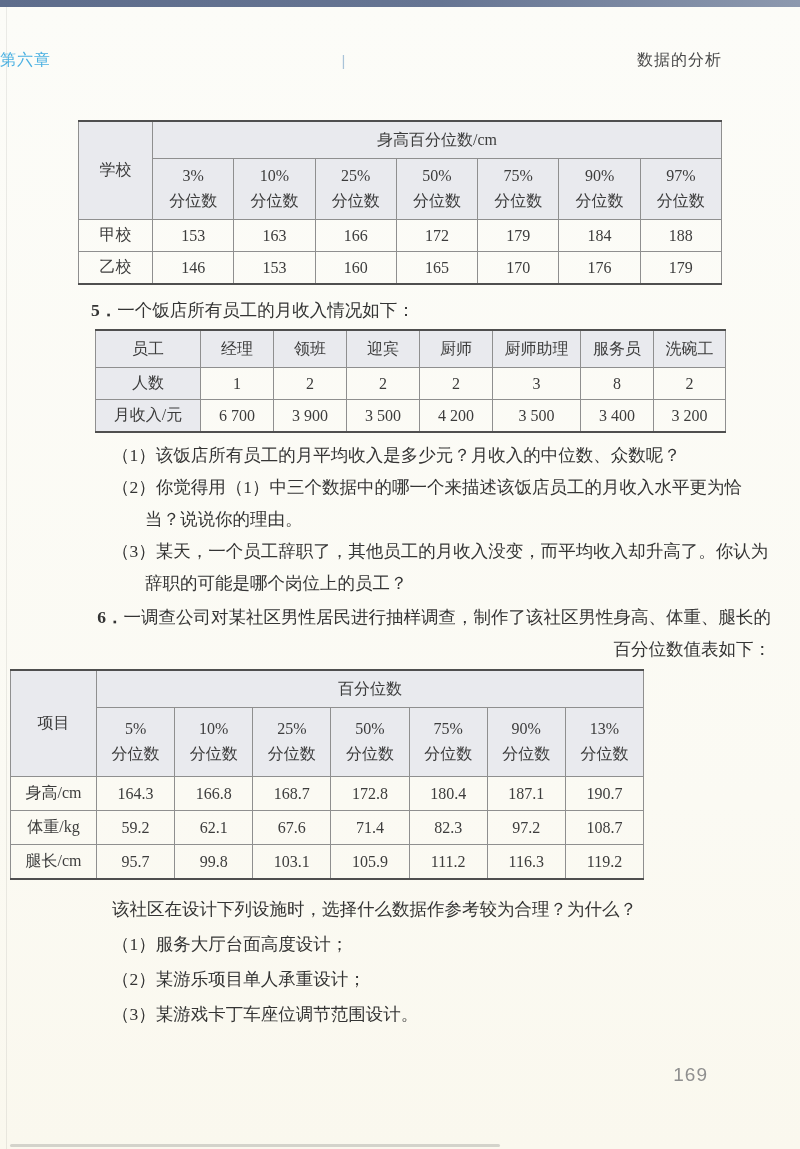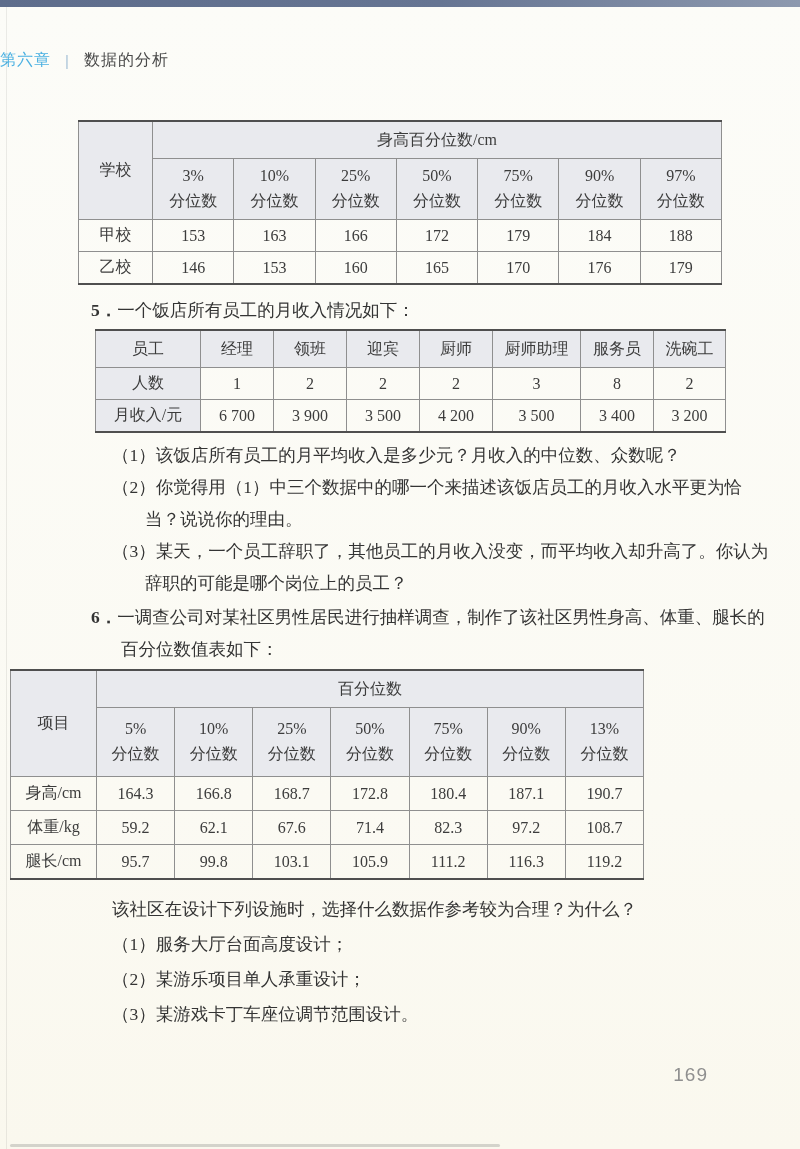--- a/index.html
+++ b/index.html
@@ -18,21 +18,21 @@
   .top-strip{
     position:absolute;top:0;left:0;right:0;height:7px;
     background:linear-gradient(90deg,#5e6d8c 0%,#667593 55%,#8d99af 100%);
   }
   .bottom-mark{
     position:absolute;left:10px;bottom:2px;width:490px;height:3px;
     background:#d4d3cb;border-radius:2px;
   }
   .chapter-header{
     margin:48px 78px 0 0;height:24px;
-    display:flex;justify-content:flex-start;align-items:center;
+    display:flex;justify-content:space-between;align-items:center;
     font-family:"Liberation Sans","DejaVu Sans",sans-serif;
     font-size:16px;letter-spacing:1px;
   }
   .chapter-num{color:#4cb1e2;}
   .chapter-sep{color:#a9c3d8;margin:0 14px;font-size:15px;}
   .chapter-title{color:#4a4a4a;}
 
   table.t{
     border-collapse:collapse;table-layout:fixed;
     text-align:center;color:#3c3c3c;font-size:16px;
@@ -53,21 +53,21 @@
     margin:12px 0 0 13px;line-height:26px;font-size:17.5px;
     padding-left:30px;text-indent:-30px;width:650px;
   }
   .pnum{font-weight:bold;}
   .q-list{margin-top:6px;}
   .q{
     margin:0 0 0 34px;width:628px;
     padding-left:33px;text-indent:-33px;
     line-height:32px;font-size:17.5px;
   }
-  .problem6{margin-top:2px;line-height:32px;}
+  .problem6{margin-top:2px;line-height:32px;text-align:right;}
   .outro{margin:16px 0 0 34px;width:628px;line-height:26px;font-size:17.5px;}
   .sub-q{margin:9px 0 0 34px;width:628px;line-height:26px;font-size:17.5px;}
   .page-number{
     position:absolute;right:92px;top:1064px;
     font-family:"Liberation Sans","DejaVu Sans",sans-serif;
     font-size:19px;color:#8f8f8f;letter-spacing:1px;
   }
 </style>
 </head>
 <body>

